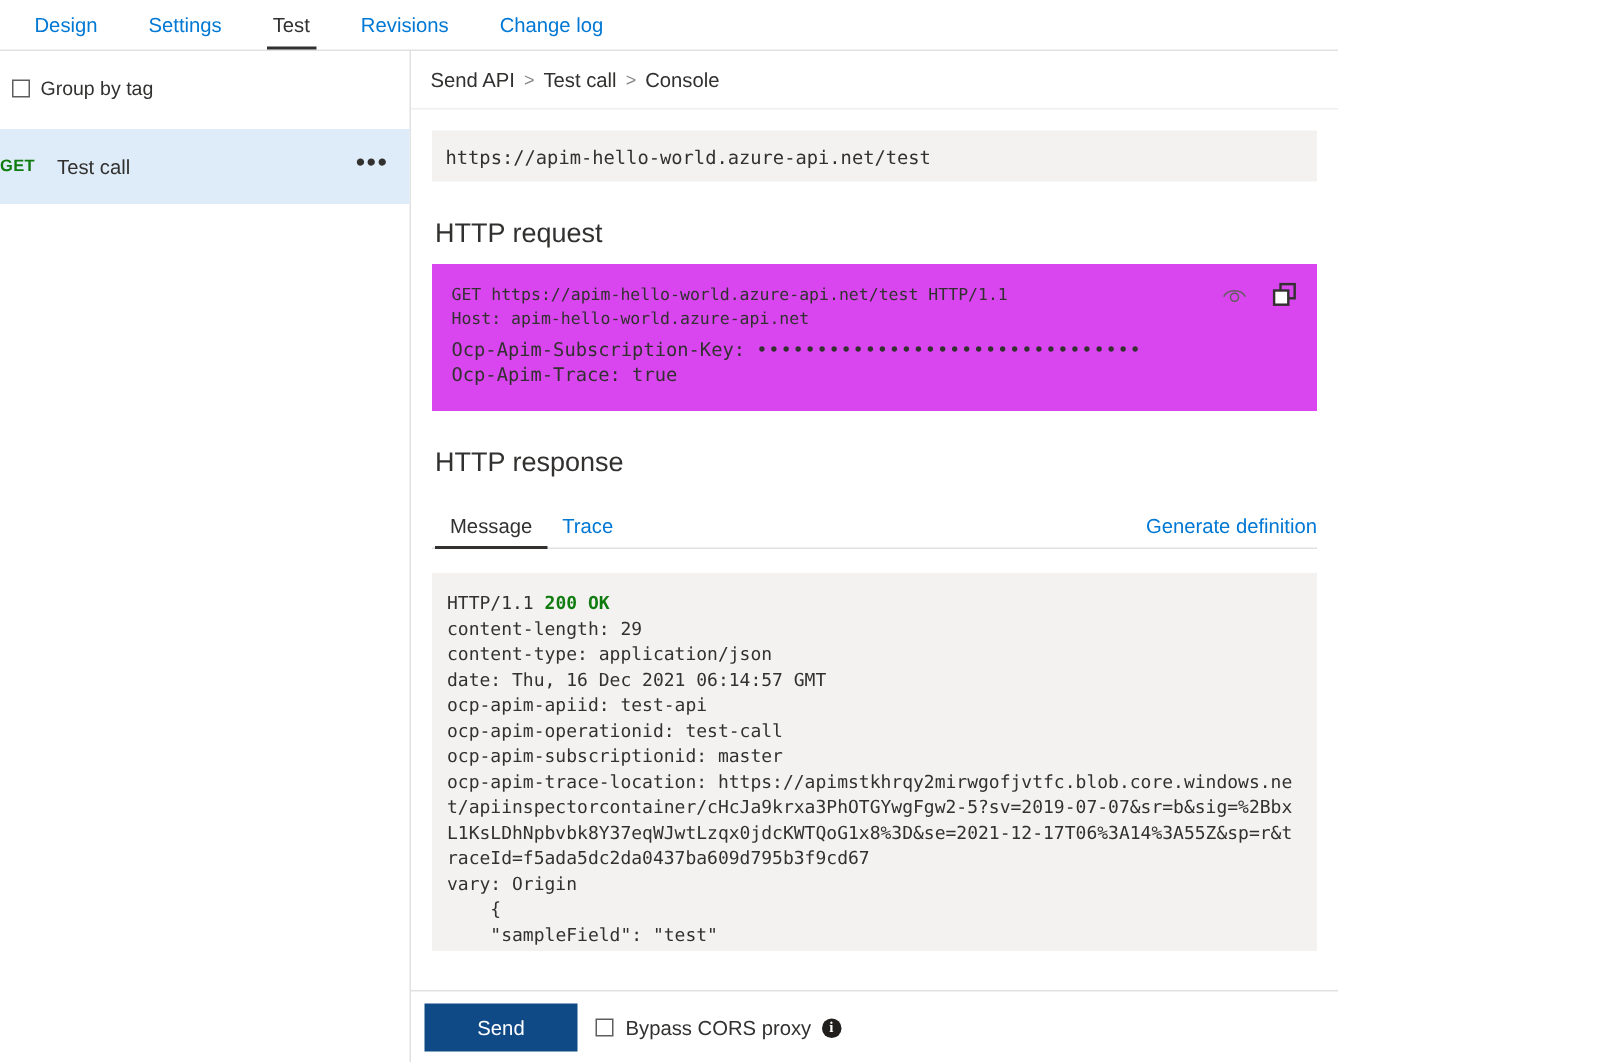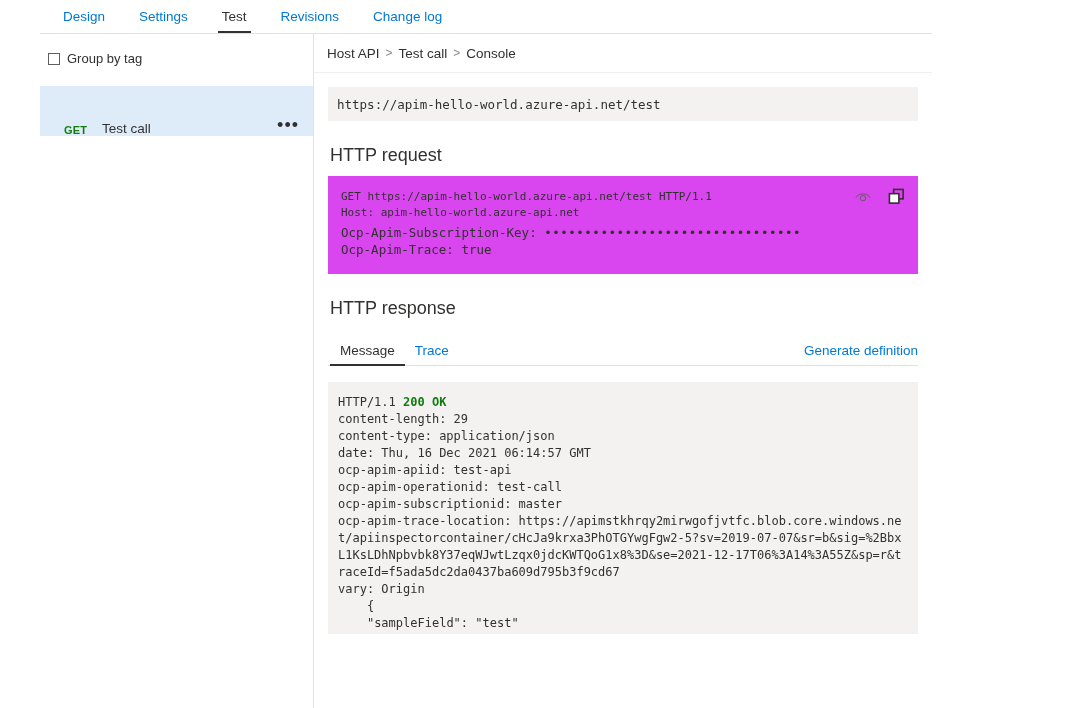--- a/index.html
+++ b/index.html
@@ -13,21 +13,20 @@
     font-family: "Liberation Sans", sans-serif;
     font-size: 13px;
     color: #323130;
     overflow: hidden;
   }
   .app {
     position: relative;
     width: 892px;
     height: 708px;
     box-sizing: border-box;
-    margin-left: 40px;
   }
 
   
   .tabstrip {
     height: 33px;
     border-bottom: 1px solid #e1e1e1;
     display: flex;
     align-items: stretch;
     padding-left: 6px;
     background: #ffffff;
@@ -107,24 +106,24 @@
     box-sizing: border-box;
     background: #fff;
     margin-right: 7px;
     flex: 0 0 12px;
   }
 
   .oplist { margin-top: 20px; }
   .oprow {
     height: 50px;
     display: flex;
-    align-items: flex-end;
+    align-items: center;
     background: #deecf9;
     cursor: pointer;
-    padding: 0 14px 0 24px;
+    padding: 0 14px 0 0;
   }
   .opmethod {
     color: #107c10;
     font-weight: bold;
     font-size: 11px;
     letter-spacing: .2px;
     width: 38px;
     flex: 0 0 38px;
   }
   .opname {
@@ -358,21 +357,21 @@
           <span class="opname">Test call</span>
           <span class="opdots">•••</span>
         </div>
       </div>
 
     </div>
 
     <div class="rightpane">
 
       <div class="breadcrumb">
-        <span class="crumb">Host API</span>
+        <span class="crumb">Send API</span>
         <span class="sep">&gt;</span>
         <span class="crumb">Test call</span>
         <span class="sep">&gt;</span>
         <span class="crumb">Console</span>
       </div>
 
       <div class="content">
 
         <div class="urlbar">
           <span>https://apim-hello-world.azure-api.net/test</span>
@@ -418,16 +417,24 @@
 ocp-apim-operationid: test-call
 ocp-apim-subscriptionid: master
 ocp-apim-trace-location: https://apimstkhrqy2mirwgofjvtfc.blob.core.windows.net/apiinspectorcontainer/cHcJa9krxa3PhOTGYwgFgw2-5?sv=2019-07-07&amp;sr=b&amp;sig=%2BbxL1KsLDhNpbvbk8Y37eqWJwtLzqx0jdcKWTQoG1x8%3D&amp;se=2021-12-17T06%3A14%3A55Z&amp;sp=r&amp;traceId=f5ada5dc2da0437ba609d795b3f9cd67
 vary: Origin
     {
     "sampleField": "test"
 }</span></div>
 
       </div>
 
+      <div class="footer">
+        <button class="sendbtn">Send</button>
+        <div class="corswrap">
+          <span class="cbox"></span>
+          <span>Bypass CORS proxy</span>
+          <span class="infoicon">i</span>
+        </div>
+      </div>
 
     </div>
   </div>
 </div>
 
 </body></html>

